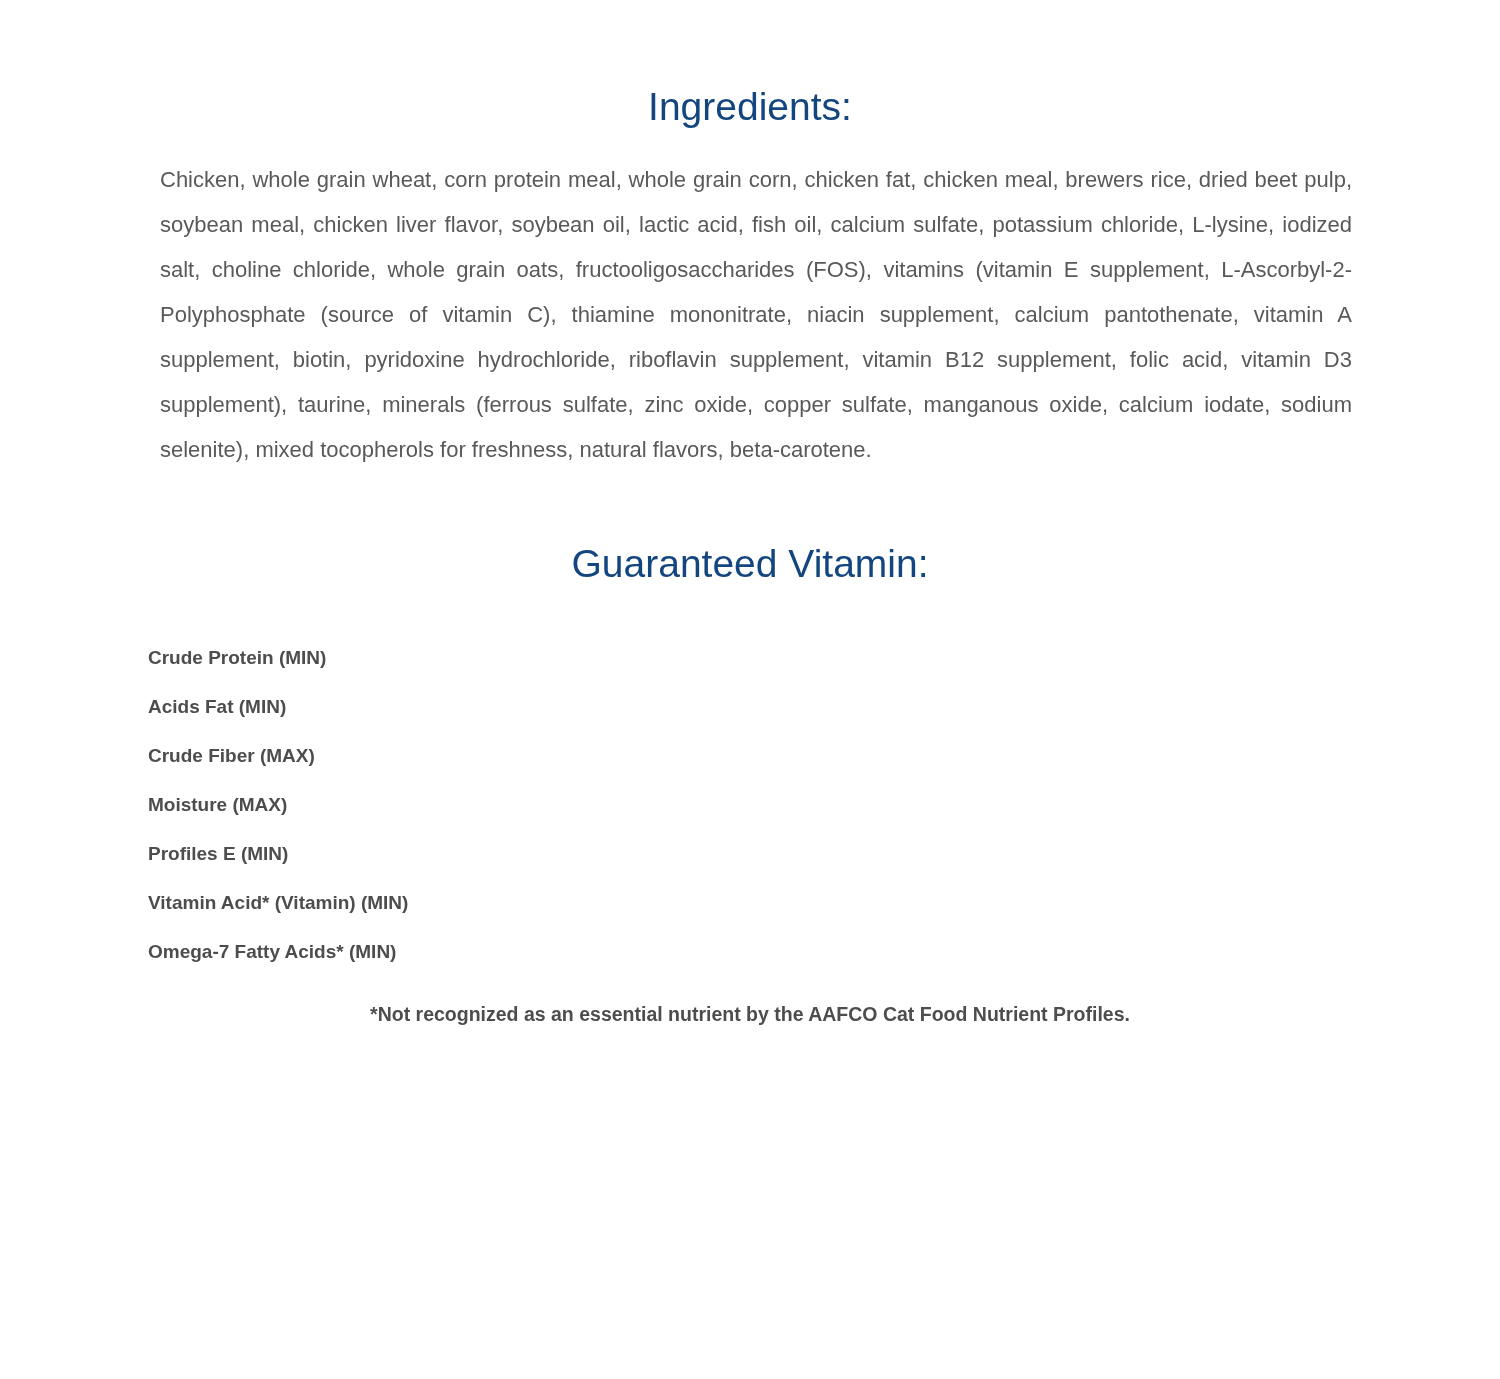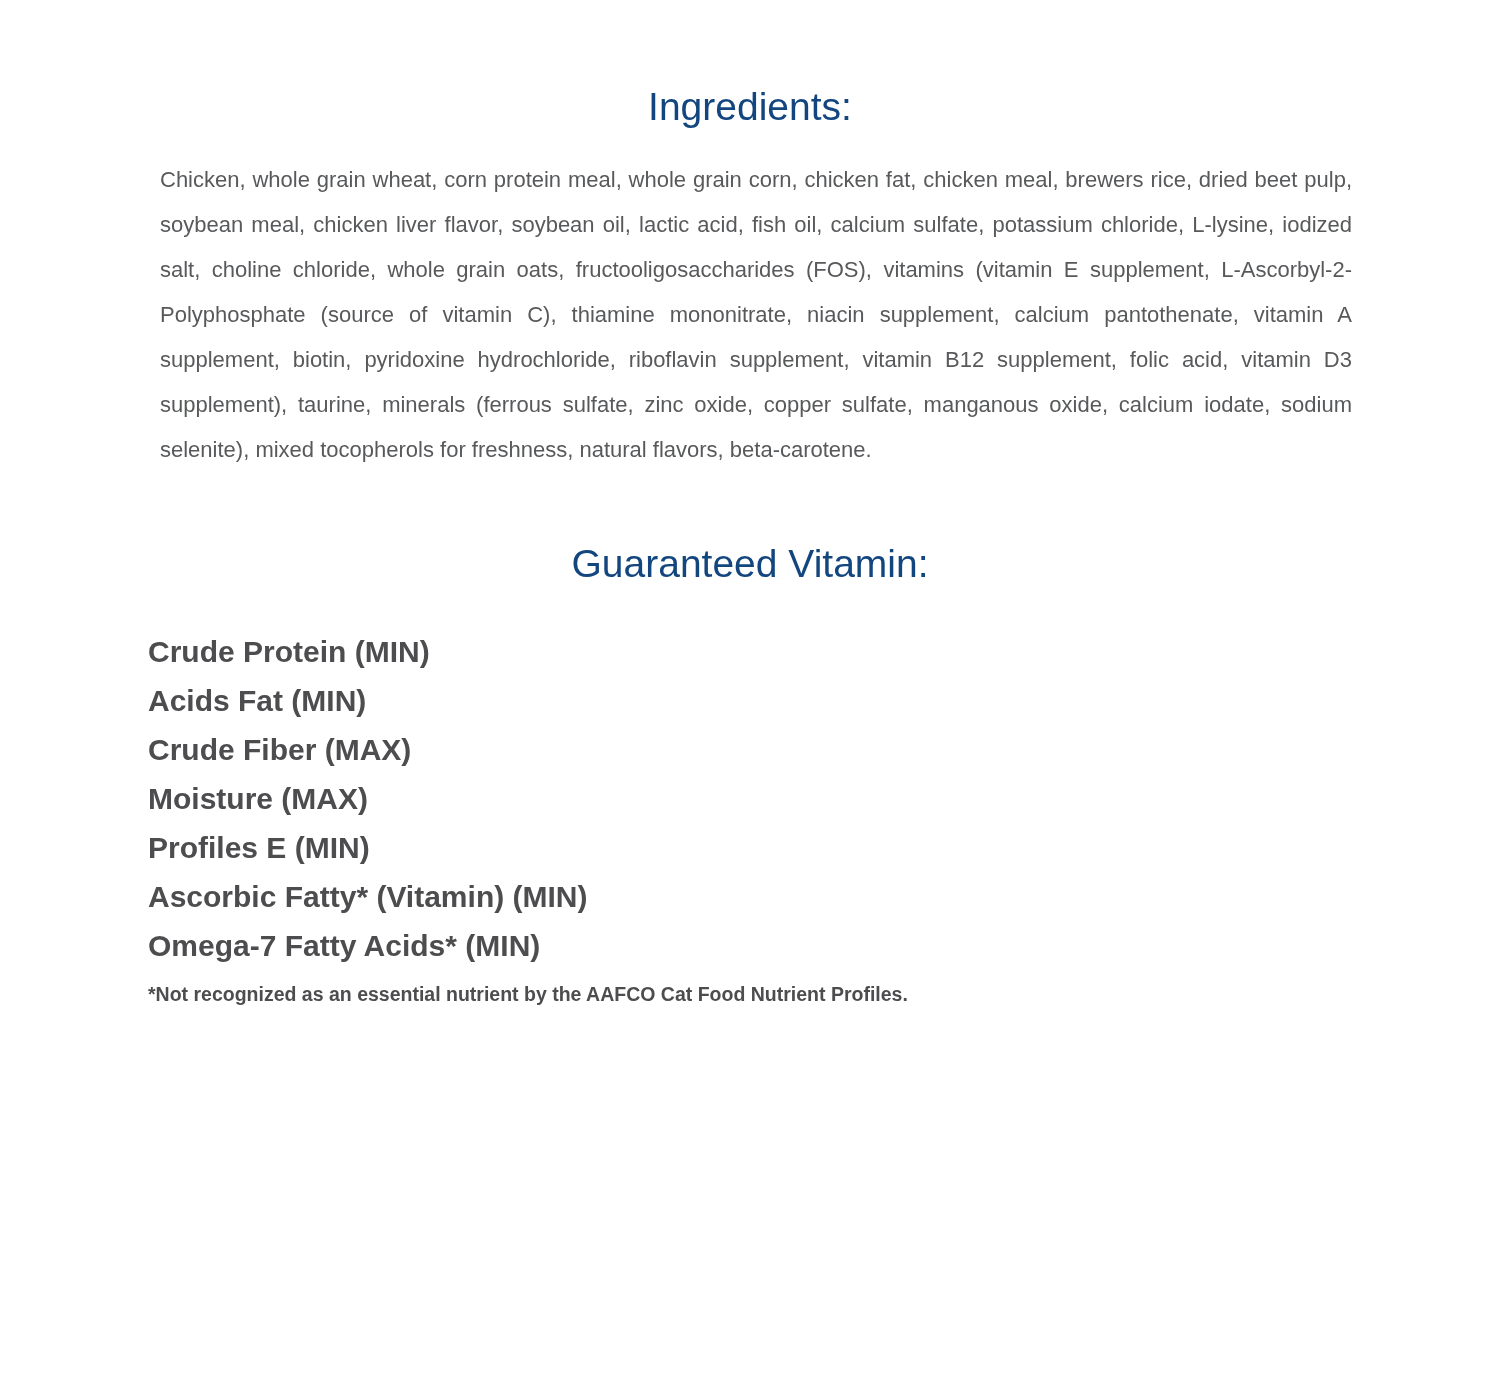--- a/index.html
+++ b/index.html
@@ -66,21 +66,21 @@
     margin-bottom: 34px;
   }
   .ga-table {
     width: 100%;
     border-collapse: collapse;
   }
   .ga-row {
     height: 49px;
   }
   .ga-label, .ga-value {
-    font-size: 30px;
+    font-size: 19px;
     font-weight: bold;
     color: #4d4d4f;
     white-space: nowrap;
     vertical-align: bottom;
     padding: 0;
   }
   .ga-label {
     text-align: left;
     padding-right: 6px;
   }
@@ -94,22 +94,22 @@
     display: block;
     white-space: nowrap;
     overflow: hidden;
     color: #a7a9ac;
     font-size: 22px;
     letter-spacing: 6.2px;
     line-height: 1;
     height: 14px;
   }
   .footnote {
-    margin-top: 20px;
-    text-align: left;
+    margin-top: 40px;
+    text-align: center;
     font-size: 19.5px;
     font-weight: bold;
     color: #4d4d4f;
   }
 </style>
 </head>
 <body>
 
 <div class="page">
 
@@ -152,21 +152,21 @@
 
         </tr>
         <tr class="ga-row">
           <td class="ga-label">Profiles E (MIN)</td>
           <td class="ga-dots">
               <span class="dot-line">..................................................................................................</span>
             </td>
 
         </tr>
         <tr class="ga-row">
-          <td class="ga-label">Ascorbic Fatty* (Vitamin) (MIN)</td>
+          <td class="ga-label">Vitamin Acid* (Vitamin) (MIN)</td>
           <td class="ga-dots">
               <span class="dot-line">..................................................................................................</span>
             </td>
 
         </tr>
         <tr class="ga-row">
           <td class="ga-label">Omega-7 Fatty Acids* (MIN)</td>
           <td class="ga-dots">
               <span class="dot-line">..................................................................................................</span>
             </td>

